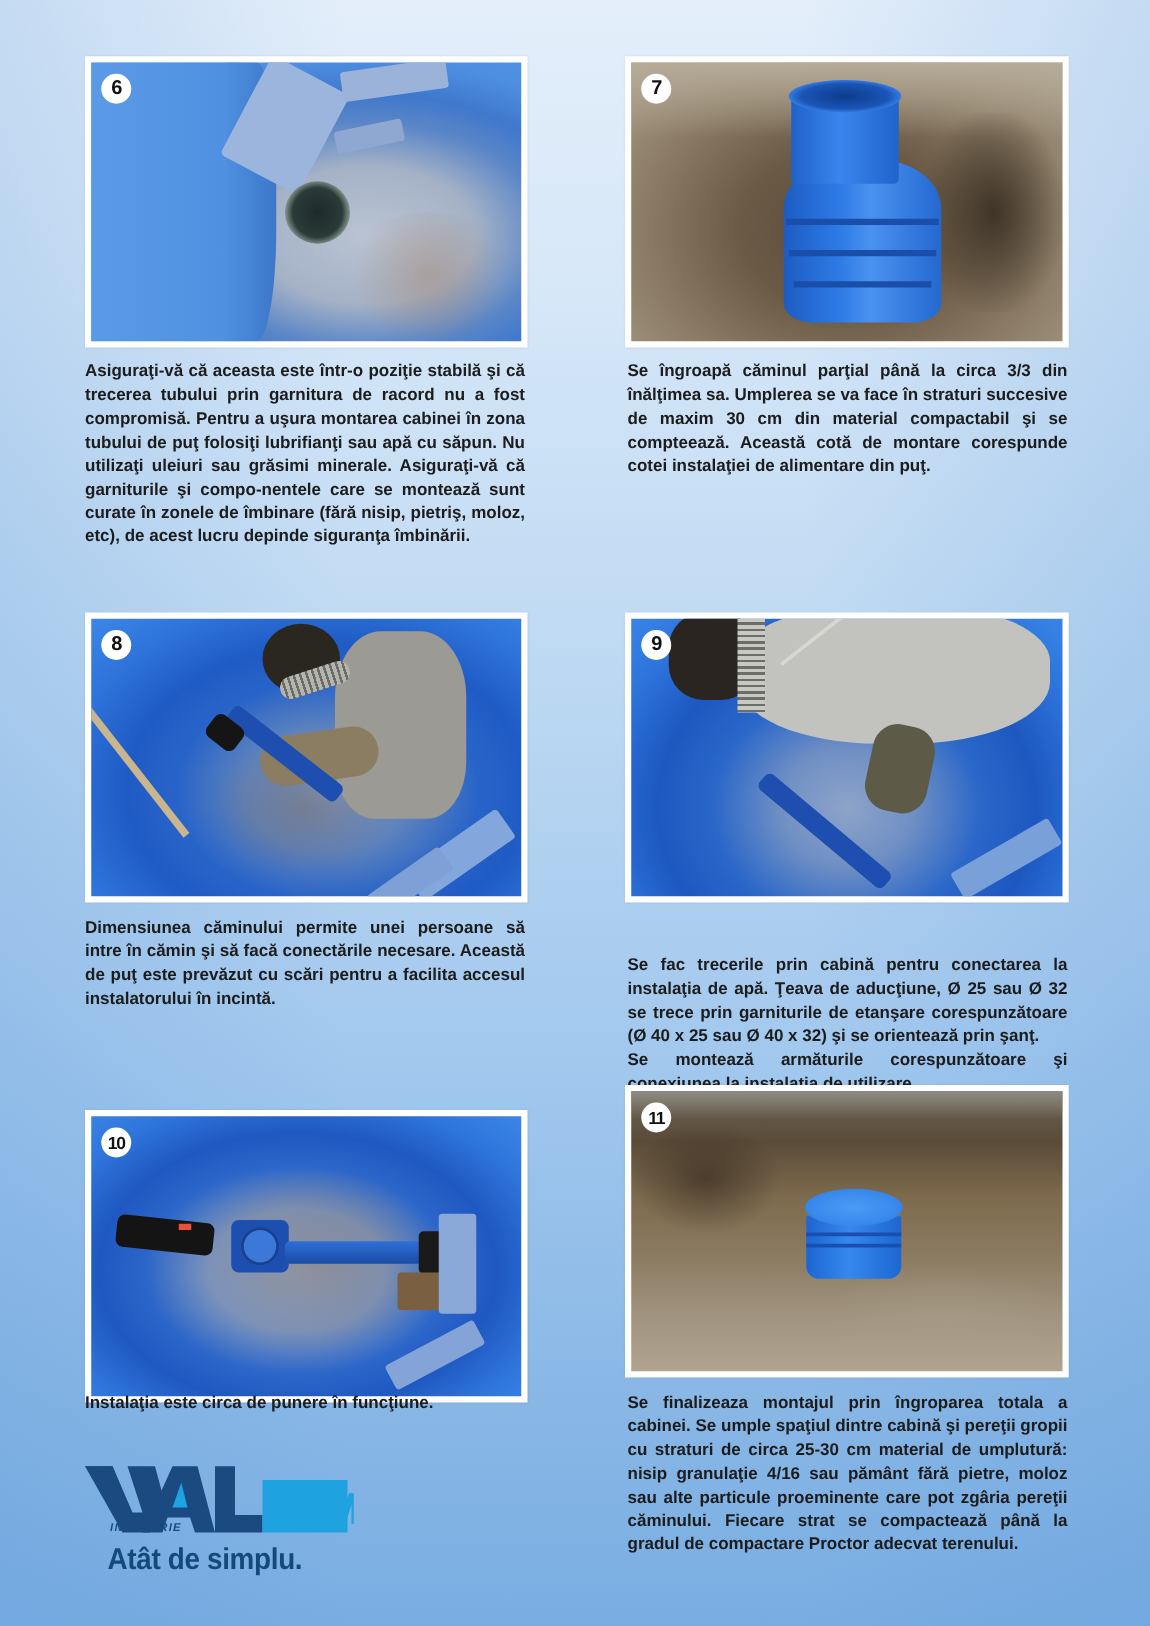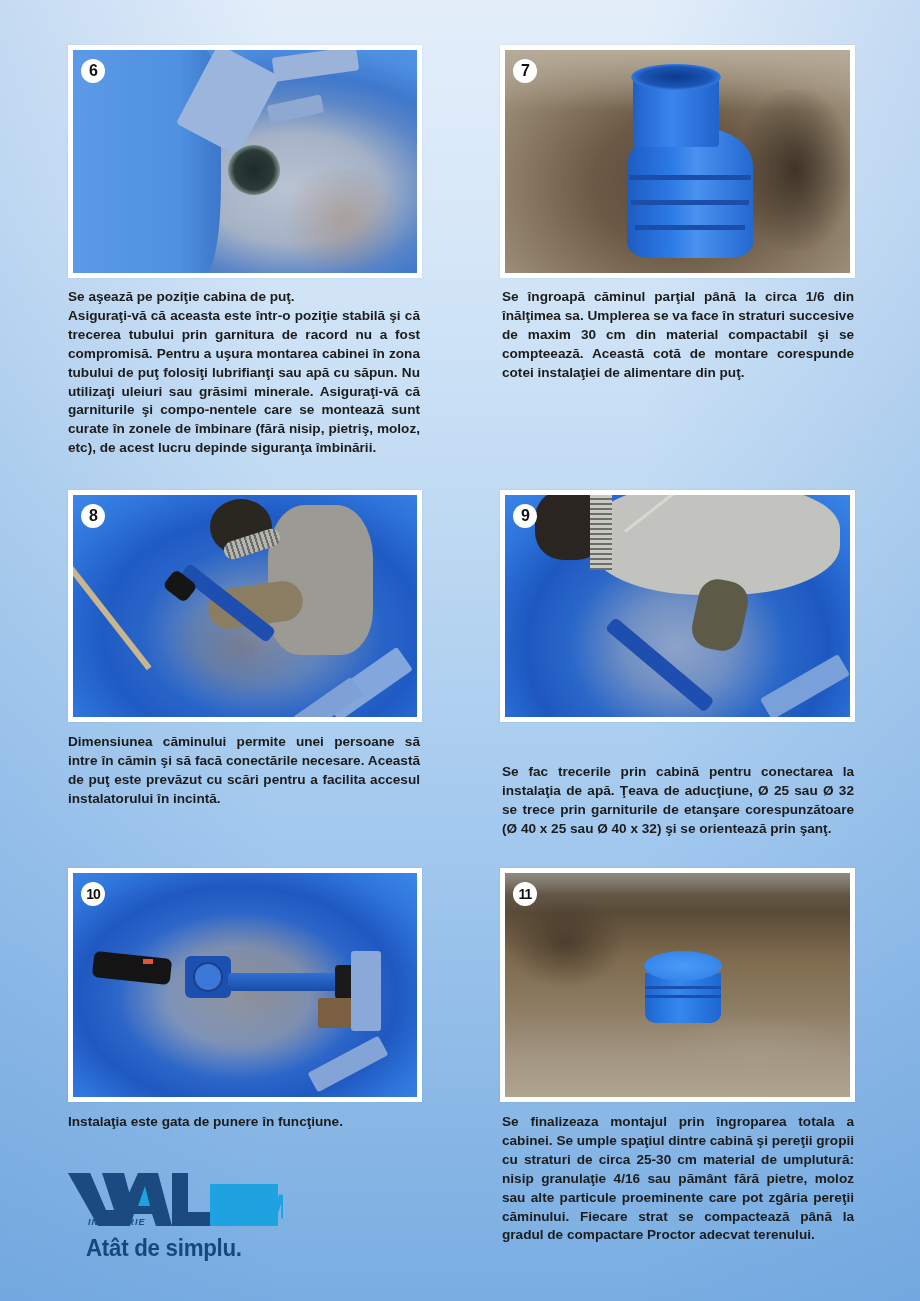--- a/index.html
+++ b/index.html
@@ -54,41 +54,40 @@
     <div class="abs" style="left:108px;top:0;width:40px;height:100%;background:linear-gradient(90deg,#4e8fe0,#3d77c9);border-radius:0 40% 40% 0;"></div>
     <div class="abs" style="left:120px;top:5px;width:70px;height:90px;background:#9cb5dc;transform:rotate(28deg);border-radius:4px;"></div>
     <div class="abs" style="left:200px;top:2px;width:85px;height:24px;background:#9bb3d9;transform:rotate(-8deg);border-radius:3px;"></div>
     <div class="abs" style="left:195px;top:50px;width:55px;height:18px;background:#8ea8d2;transform:rotate(-12deg);border-radius:3px;"></div>
     <div class="abs" style="left:155px;top:95px;width:52px;height:50px;border-radius:50%;background:radial-gradient(circle,#1d2a2a 0%,#2b3b38 55%,#7a8a84 70%,#9aa6a6 100%);"></div>
     <div class="abs" style="left:200px;top:120px;width:140px;height:100px;border-radius:50%;background:radial-gradient(circle,rgba(170,120,80,0.35) 0%,rgba(170,120,80,0) 70%);"></div>
     <div class="badge">6</div>
   </div>
 </div>
 <div class="desc" style="left:68px;top:288px;">
-  <p>Se aşează pe poziţie cabina de puţ.</p>
   <p>Asiguraţi-vă că aceasta este într-o poziţie stabilă şi că trecerea tubului prin garnitura de racord nu a fost compromisă. Pentru a uşura montarea cabinei în zona tubului de puţ folosiţi lubrifianţi sau apă cu săpun. Nu utilizaţi uleiuri sau grăsimi minerale. Asiguraţi-vă că garniturile şi compo-nentele care se montează sunt curate în zonele de îmbinare (fără nisip, pietriş, moloz, etc), de acest lucru depinde siguranţa îmbinării.</p>
 </div>
 
 <div class="frame" style="left:500px;top:45px;width:355px;height:233px;">
   <div class="photo" style="background: radial-gradient(ellipse at 50% 60%, #5a4a3a 0%, #6b5a46 35%, #8a7a64 65%, #a99c88 100%);" title="Blue well chamber partially buried in an excavated pit">
     <div class="abs" style="left:0;top:0;width:100%;height:60px;background:linear-gradient(180deg,#b5ab98,rgba(140,125,105,0));"></div>
     <div class="abs" style="right:0;top:40px;width:110px;height:160px;background:radial-gradient(ellipse,#3f3428 0%,rgba(80,66,50,0) 75%);"></div>
 
     <div class="abs" style="left:122px;top:78px;width:126px;height:130px;border-radius:40% 40% 18% 18%/30% 30% 12% 12%;background:linear-gradient(90deg,#1d5cc2 0%,#2d7ae6 35%,#4a92f0 55%,#2468d0 100%);"></div>
     <div class="abs" style="left:124px;top:125px;width:122px;height:5px;background:#1a4ea8;"></div>
     <div class="abs" style="left:126px;top:150px;width:118px;height:5px;background:#1a4ea8;"></div>
     <div class="abs" style="left:130px;top:175px;width:110px;height:5px;background:#1a4ea8;"></div>
 
     <div class="abs" style="left:128px;top:22px;width:86px;height:75px;background:linear-gradient(90deg,#1f61c9,#3a86ee 45%,#2063cb);border-radius:4px;"></div>
     <div class="abs" style="left:126px;top:14px;width:90px;height:26px;border-radius:50%;background:radial-gradient(ellipse,#0d3b8c 0%,#1a55b5 55%,#3a86ee 75%,#6aa6f3 100%);"></div>
     <div class="badge">7</div>
   </div>
 </div>
 <div class="desc" style="left:502px;top:288px;">
-  <p>Se îngroapă căminul parţial până la circa 1/6 din înălţimea sa. Umplerea se va face în straturi succesive de maxim 30 cm din material compactabil şi se compteează. Această cotă de montare corespunde cotei instalaţiei de alimentare din puţ.</p>
+  <p>Se îngroapă căminul parţial până la circa 3/3 din înălţimea sa. Umplerea se va face în straturi succesive de maxim 30 cm din material compactabil şi se compteează. Această cotă de montare corespunde cotei instalaţiei de alimentare din puţ.</p>
 </div>
 
 <div class="frame" style="left:68px;top:490px;width:354px;height:232px;">
   <div class="photo" style="background: radial-gradient(ellipse at 55% 62%, #7d98c6 0%, #5f83bd 25%, #2864c8 45%, #1f5bc4 60%, #2e74db 80%, #3d86e8 100%);" title="Worker crouching inside the blue chamber connecting fittings">
     <div class="abs" style="left:95px;top:95px;width:150px;height:110px;border-radius:50%;background:radial-gradient(ellipse,rgba(120,90,60,0.35),rgba(120,90,60,0) 70%);"></div>
 
     <div class="abs" style="left:195px;top:10px;width:105px;height:150px;border-radius:35% 35% 30% 30%;background:#9c9a95;"></div>
     <div class="abs" style="left:135px;top:90px;width:95px;height:40px;border-radius:20px;background:#8a7d62;transform:rotate(-8deg);"></div>
     <div class="abs" style="left:137px;top:4px;width:62px;height:56px;border-radius:50%;background:#2a2620;"></div>
     <div class="abs" style="left:150px;top:40px;width:58px;height:18px;border-radius:9px;background:repeating-linear-gradient(90deg,#b5b5b0 0 3px,#6c6c68 3px 5px);transform:rotate(-18deg);"></div>
@@ -117,43 +116,44 @@
 
     <div class="abs" style="left:105px;top:120px;width:130px;height:16px;background:#1e4fb0;transform:rotate(40deg);transform-origin:left center;border-radius:5px;"></div>
 
     <div class="abs" style="left:120px;top:35px;width:240px;height:3px;background:#d8d8d0;transform:rotate(-38deg);transform-origin:left center;"></div>
     <div class="abs" style="left:255px;top:180px;width:90px;height:24px;background:#7aa0da;transform:rotate(-30deg);border-radius:3px;"></div>
     <div class="badge">9</div>
   </div>
 </div>
 <div class="desc" style="left:502px;top:763px;">
   <p>Se fac trecerile prin cabină pentru conectarea la instalaţia de apă. Ţeava de aducţiune, Ø 25 sau Ø 32 se trece prin garniturile de etanşare corespunzătoare (Ø 40 x 25 sau Ø 40 x 32) şi se orientează prin şanţ.</p>
+  <p>Se montează armăturile corespunzătoare şi conexiunea la instalaţia de utilizare.</p>
 </div>
 
-<div class="frame" style="left:68px;top:868px;width:354px;height:234px;">
+<div class="frame" style="left:68px;top:888px;width:354px;height:234px;">
   <div class="photo" style="background: radial-gradient(ellipse at 48% 55%, #8fa2c0 0%, #7c94bd 28%, #2c66c9 48%, #1f58c1 63%, #2f76dc 82%, #3c86e7 100%);" title="Finished installation with water meter and valves inside chamber">
     <div class="abs" style="left:80px;top:40px;width:200px;height:150px;border-radius:50%;background:radial-gradient(ellipse,rgba(140,100,60,0.3),rgba(140,100,60,0) 70%);"></div>
 
     <div class="abs" style="left:20px;top:82px;width:78px;height:26px;background:#141414;border-radius:6px;transform:rotate(6deg);"></div>
     <div class="abs" style="left:70px;top:86px;width:10px;height:5px;background:#e8503a;"></div>
 
     <div class="abs" style="left:112px;top:83px;width:46px;height:42px;background:#1d4fb0;border-radius:6px;"></div>
     <div class="abs" style="left:120px;top:89px;width:30px;height:30px;border-radius:50%;background:#3b78d8;border:2px solid #1a3f8c;box-sizing:border-box;"></div>
 
     <div class="abs" style="left:155px;top:100px;width:110px;height:18px;background:linear-gradient(180deg,#2f6fd6,#1a4ca8);border-radius:4px;"></div>
     <div class="abs" style="left:262px;top:92px;width:32px;height:34px;background:#1a1a1a;border-radius:4px;"></div>
     <div class="abs" style="left:245px;top:125px;width:60px;height:30px;background:#7a6040;border-radius:3px;"></div>
 
     <div class="abs" style="left:278px;top:78px;width:30px;height:80px;background:#8aa8d8;border-radius:3px;"></div>
     <div class="abs" style="left:235px;top:180px;width:80px;height:22px;background:#84a4d8;transform:rotate(-28deg);border-radius:3px;"></div>
     <div class="badge" style="font-size:14px;">10</div>
   </div>
 </div>
 <div class="desc" style="left:68px;top:1113px;">
-  <p>Instalaţia este gata de punere în funcţiune.</p>
+  <p>Instalaţia este circa de punere în funcţiune.</p>
 </div>
 
 <div class="frame" style="left:500px;top:868px;width:355px;height:234px;">
   <div class="photo" style="background: linear-gradient(180deg, #6c6354 0%, #5a4b38 18%, #7e6b4e 38%, #8c7c62 60%, #a29582 82%, #b0a48f 100%);" title="Fully buried chamber with blue lid visible above ground">
     <div class="abs" style="left:0;top:0;width:100%;height:22px;background:linear-gradient(180deg,#8f8a80,rgba(120,110,95,0));"></div>
     <div class="abs" style="left:0;top:25px;width:120px;height:90px;border-radius:50%;background:radial-gradient(ellipse,rgba(50,38,28,0.6),rgba(50,38,28,0) 70%);"></div>
     <div class="abs" style="left:150px;top:140px;width:200px;height:80px;border-radius:50%;background:radial-gradient(ellipse,rgba(170,160,140,0.45),rgba(170,160,140,0) 70%);"></div>
 
     <div class="abs" style="left:140px;top:100px;width:76px;height:50px;background:linear-gradient(90deg,#1d65d2,#3588ee 45%,#1e66d2);border-radius:0 0 10px 10px;"></div>
     <div class="abs" style="left:140px;top:113px;width:76px;height:3px;background:#1a4fae;"></div>

